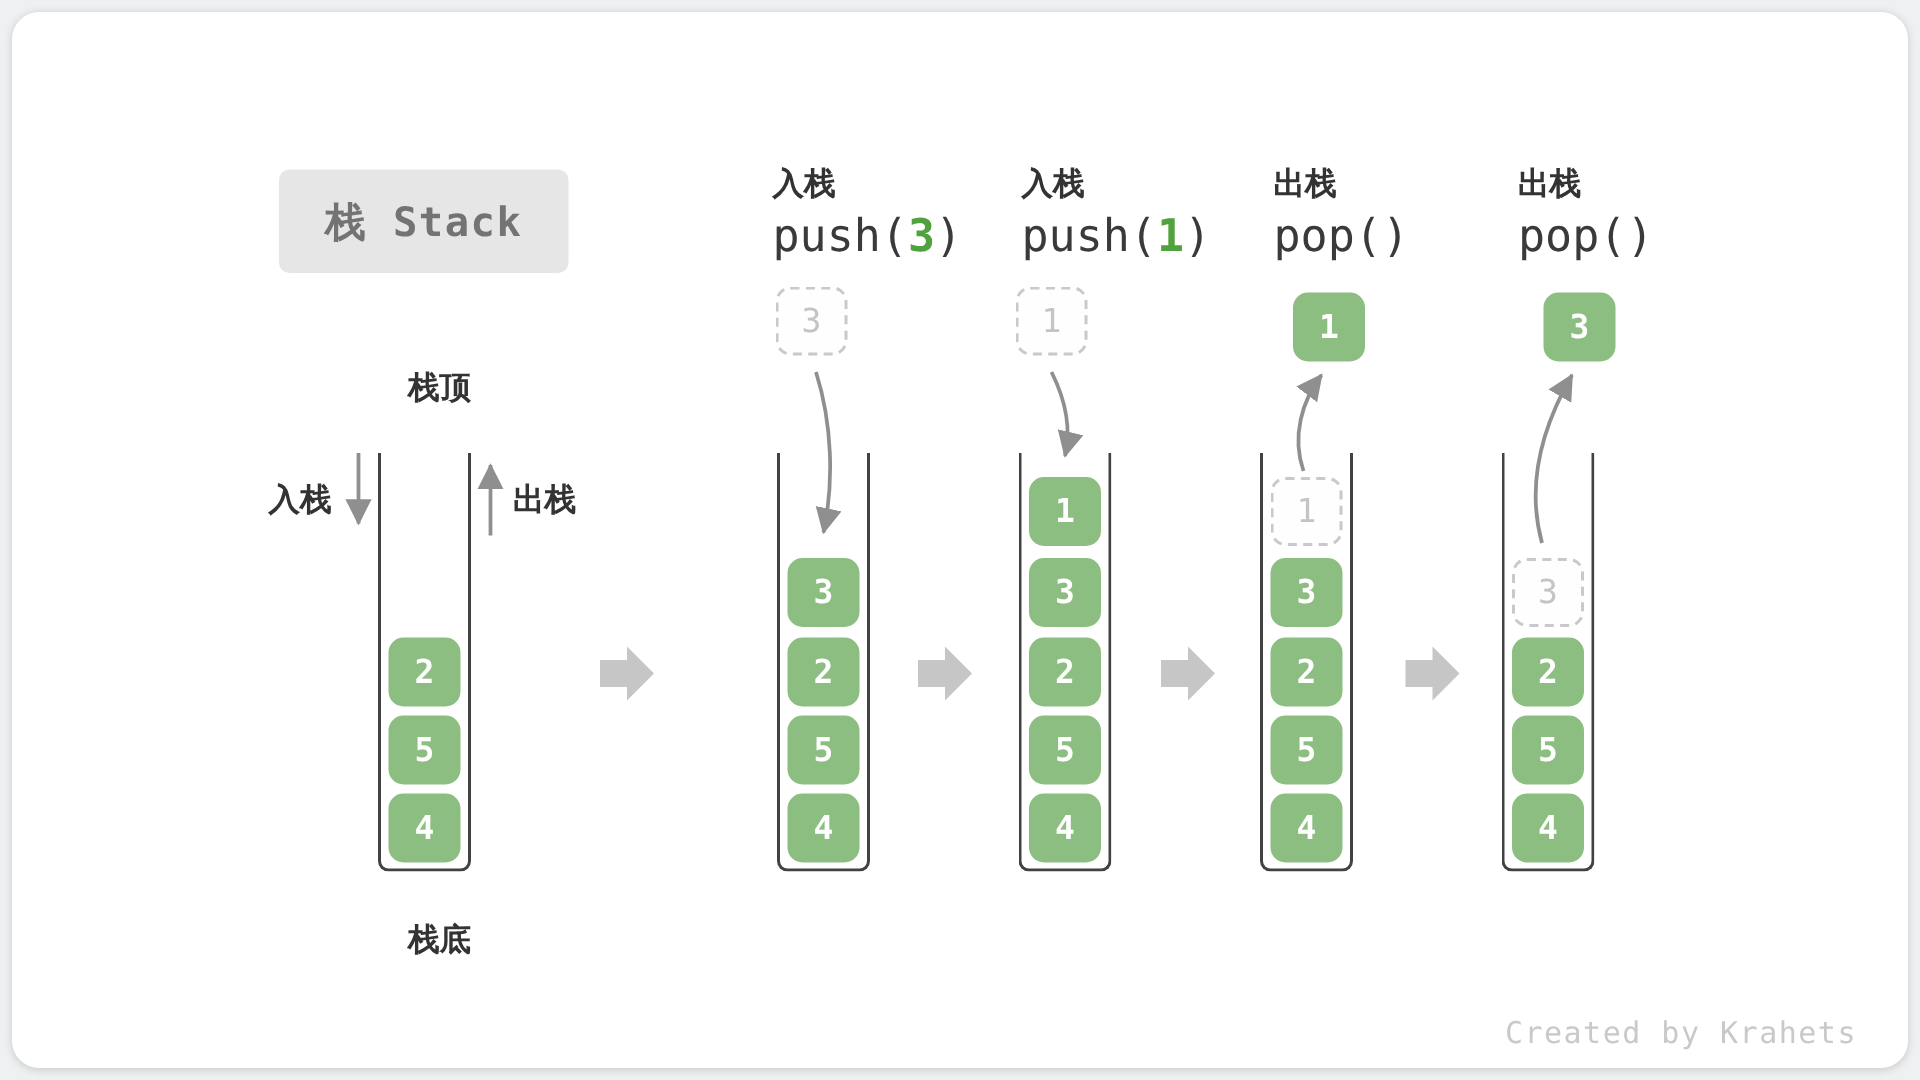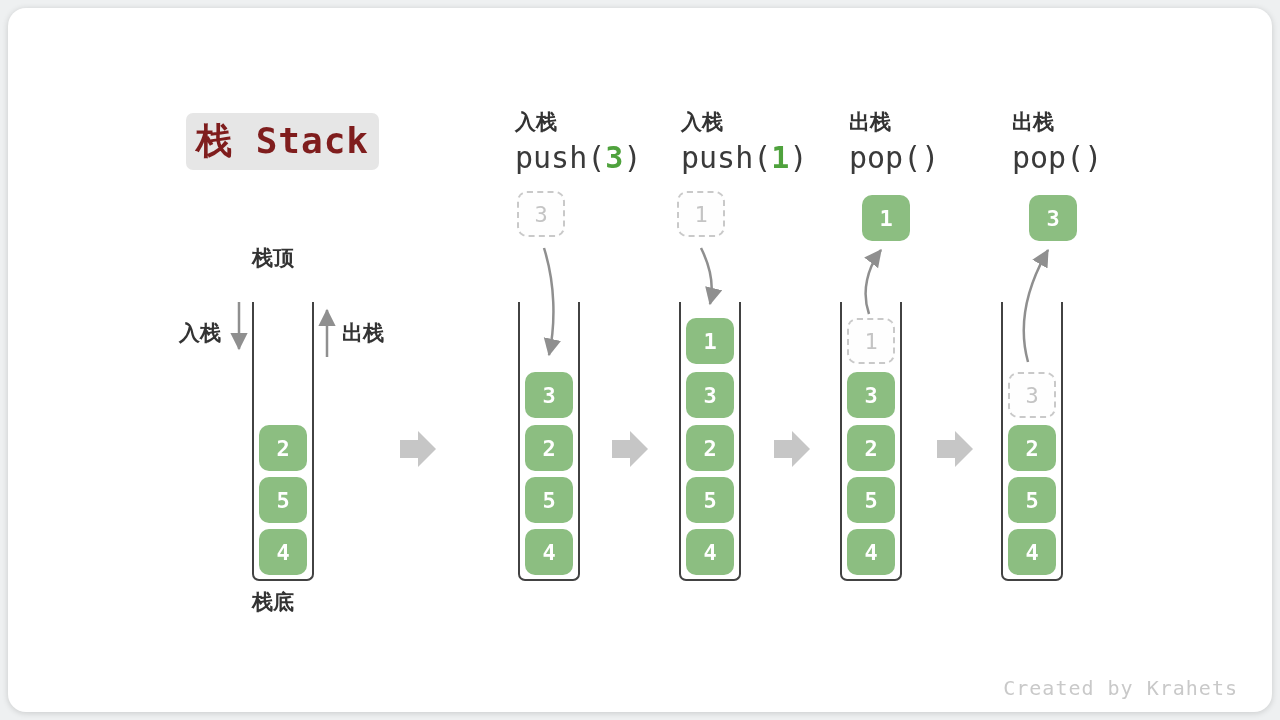--- a/index.html
+++ b/index.html
@@ -9,25 +9,25 @@
     overflow:hidden;position:relative;
   }
   .card{
     position:absolute;left:8px;top:8px;right:8px;bottom:8px;
     background:#ffffff;border-radius:18px;
     box-shadow:0 1px 6px rgba(0,0,0,.16);
   }
   .canvas{position:absolute;left:0;top:0;width:1280px;height:720px;}
   .abs{position:absolute;}
   .title-box{
-    left:186px;top:113px;width:193px;height:57px;
+    left:186px;top:113px;width:193px;height:69px;
     background:#e6e6e6;border-radius:7px;
     display:flex;align-items:center;justify-content:center;
     font-family:"DejaVu Sans Mono","Liberation Mono",monospace;
-    font-weight:bold;font-size:36px;color:#7f1d1d;letter-spacing:1px;
+    font-weight:bold;font-size:27px;color:#737373;letter-spacing:1px;
   }
   .op{width:160px;}
   .op-cn{font-weight:bold;font-size:21px;color:#333;line-height:36px;}
   .op-code{
     font-family:"DejaVu Sans Mono","Liberation Mono",monospace;
     font-size:30px;color:#3a3a3a;line-height:35px;
   }
   .accent{color:#4fa23d;font-weight:bold;}
   .stackbox{
     width:62px;height:279px;box-sizing:border-box;
@@ -39,21 +39,21 @@
     color:#fff;font-family:"DejaVu Sans Mono","Liberation Mono",monospace;
     font-weight:bold;font-size:22px;
     display:flex;align-items:center;justify-content:center;
     box-sizing:border-box;
   }
   .ghost{
     background:#fefefe;border:2px dashed #c9c9c9;
     color:#c4c4c4;font-weight:normal;
   }
   .lbl{font-weight:bold;font-size:21px;color:#333;}
-  .ctr{text-align:left;}
+  .ctr{text-align:right;}
   .footer{
     font-family:"DejaVu Sans Mono","Liberation Mono",monospace;
     font-size:20px;color:#c9c9c9;letter-spacing:1px;
   }
   svg.overlay{position:absolute;left:0;top:0;pointer-events:none;}
 </style>
 </head>
 <body>
 
 <div class="card"></div>
@@ -110,21 +110,21 @@
   <div class="abs cell" style="left:847px;top:425px;">2</div>
   <div class="abs cell" style="left:847px;top:477px;">5</div>
   <div class="abs cell" style="left:847px;top:529px;">4</div>
 
   <div class="abs cell ghost" style="left:1008px;top:372px;">3</div>
   <div class="abs cell" style="left:1008px;top:425px;">2</div>
   <div class="abs cell" style="left:1008px;top:477px;">5</div>
   <div class="abs cell" style="left:1008px;top:529px;">4</div>
 
   <div class="abs lbl ctr" style="left:252px;top:244px;width:62px;">栈顶</div>
-  <div class="abs lbl ctr" style="left:252px;top:588px;width:62px;">栈底</div>
+  <div class="abs lbl ctr" style="left:252px;top:612px;width:62px;">栈底</div>
   <div class="abs lbl" style="left:179px;top:319px;">入栈</div>
   <div class="abs lbl" style="left:342px;top:319px;">出栈</div>
 
   <svg class="overlay" width="1280" height="720" viewBox="0 0 1280 720">
     <defs>
       <marker id="ah" markerWidth="10" markerHeight="10" refX="6.5" refY="3.5" orient="auto">
         <path d="M0,0 L7,3.5 L0,7 Z" fill="#8f8f8f"></path>
       </marker>
     </defs>
 

